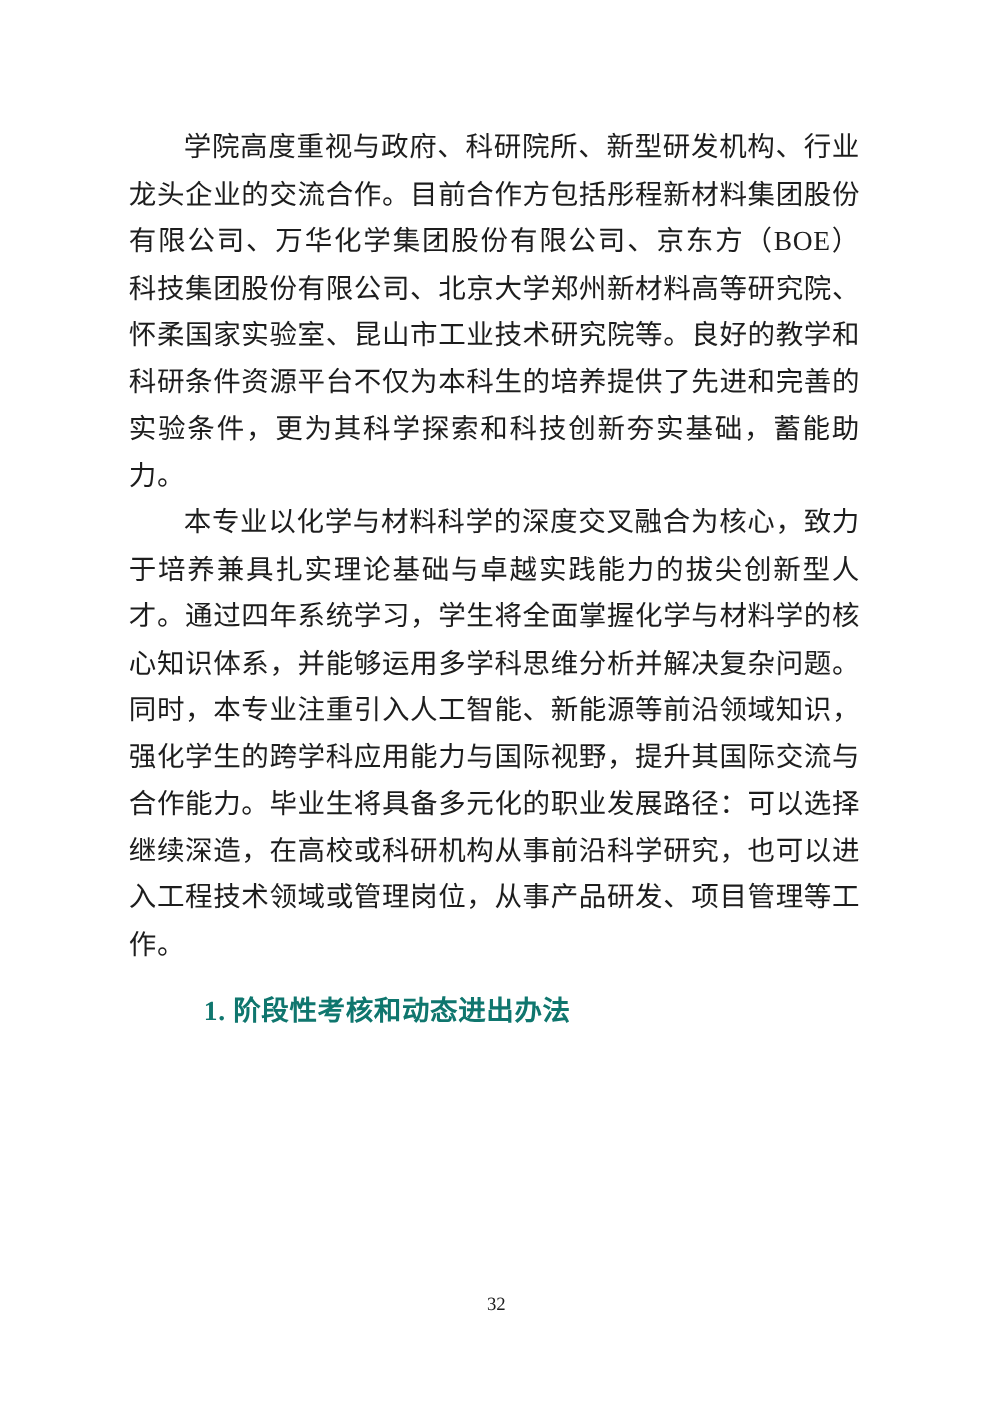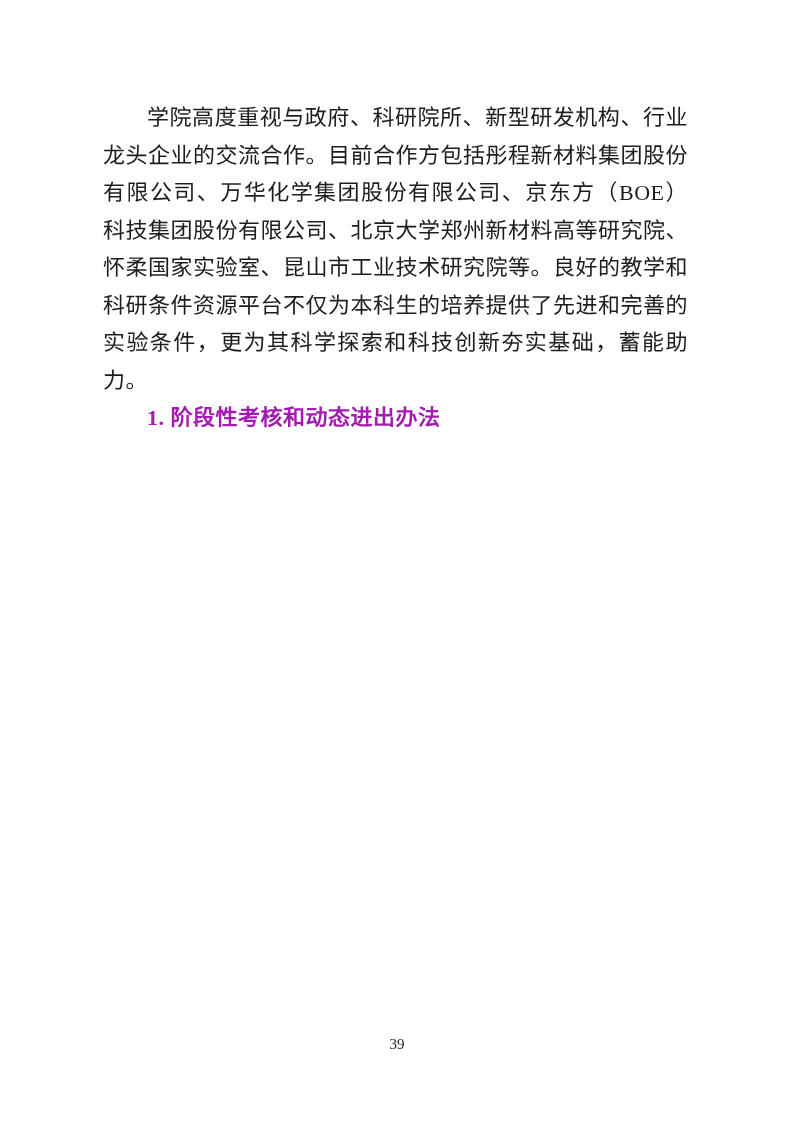--- a/index.html
+++ b/index.html
@@ -46,28 +46,28 @@
     line-height: 37.5px;
     font-weight: bold;
     letter-spacing: 0.5px;
     text-indent: 2em;
     font-family: "Liberation Sans", "DejaVu Sans", sans-serif;
     color: #161616;
   }
 
   
   .subsection-heading {
-    margin: 0;
+    margin: 16px;
     font-size: 22px;
     line-height: 37.5px;
     font-weight: bold;
     letter-spacing: 0.5px;
     text-indent: 2em;
     font-family: "Liberation Serif", "DejaVu Serif", serif;
-    color: #a21caf;
+    color: #0f766e;
   }
 
   
   .page-number {
     position: absolute;
     top: 1034px;
     left: 0;
     width: 100%;
     text-align: center;
     font-size: 15px;
@@ -78,20 +78,21 @@
 </style>
 </head>
 <body>
 
 <div class="page">
   <div class="content">
 
     <p class="body-para">学院高度重视与政府、科研院所、新型研发机构、行业龙头企业的交流合作。目前合作方包括彤程新材料集团股份有限公司、万华化学集团股份有限公司、京东方（BOE）科技集团股份有限公司、北京大学郑州新材料高等研究院、怀柔国家实验室、昆山市工业技术研究院等。良好的教学和科研条件资源平台不仅为本科生的培养提供了先进和完善的实验条件，更为其科学探索和科技创新夯实基础，蓄能助力。</p>
 
 
+    <p class="body-para">本专业以化学与材料科学的深度交叉融合为核心，致力于培养兼具扎实理论基础与卓越实践能力的拔尖创新型人才。通过四年系统学习，学生将全面掌握化学与材料学的核心知识体系，并能够运用多学科思维分析并解决复杂问题。同时，本专业注重引入人工智能、新能源等前沿领域知识，强化学生的跨学科应用能力与国际视野，提升其国际交流与合作能力。毕业生将具备多元化的职业发展路径：可以选择继续深造，在高校或科研机构从事前沿科学研究，也可以进入工程技术领域或管理岗位，从事产品研发、项目管理等工作。</p>
 
     <h3 class="subsection-heading">1. 阶段性考核和动态进出办法</h3>
 
 
   </div>
 
-  <div class="page-number">39</div>
+  <div class="page-number">32</div>
 </div>
 
 </body></html>

